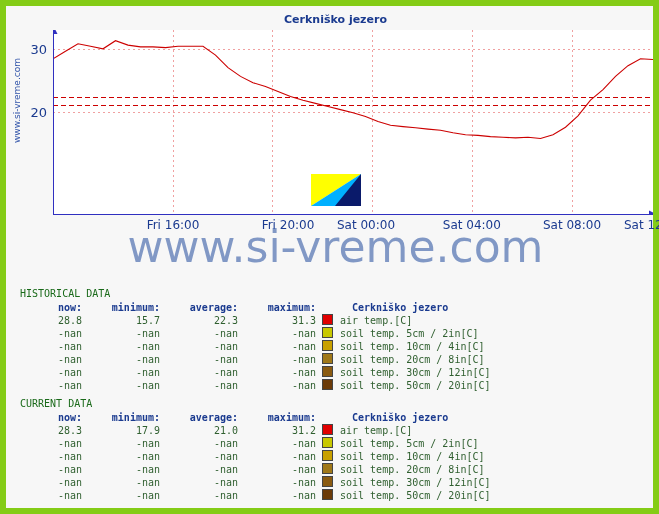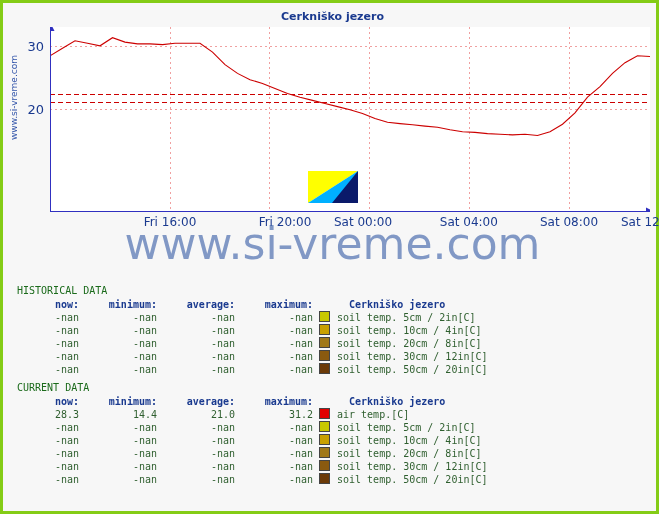--- a/index.html
+++ b/index.html
@@ -11,21 +11,21 @@
     height: 514px;
     background: #ffffff;
     font-family: "DejaVu Sans", "Liberation Sans", sans-serif;
     overflow: hidden;
   }
   #page {
     position: relative;
     width: 659px;
     height: 514px;
     box-sizing: border-box;
-    border: 3px solid #84cc16;
+    border: 6px solid #84cc16;
     background: #f7f7f7;
   }
   .chart-title {
     position: absolute;
     top: 7px;
     left: 0;
     width: 659px;
     text-align: center;
     font-size: 11px;
     font-weight: bold;
@@ -225,20 +225,28 @@
           <th class="c-now">now:</th>
           <th class="c-min">minimum:</th>
           <th class="c-avg">average:</th>
           <th class="c-max">maximum:</th>
           <th class="c-swatch"></th>
           <th class="c-label">Cerkniško jezero</th>
         </tr>
       </thead>
       <tbody id="hist-body">
           <tr>
+            <td class="vals c-now">28.8</td>
+            <td class="vals c-min">15.7</td>
+            <td class="vals c-avg">22.3</td>
+            <td class="vals c-max">31.3</td>
+            <td class="c-swatch"><span class="sw" style="background: rgb(224, 0, 0);"></span></td>
+            <td class="c-label">air temp.[C]</td>
+          </tr>
+          <tr>
             <td class="vals c-now">-nan</td>
             <td class="vals c-min">-nan</td>
             <td class="vals c-avg">-nan</td>
             <td class="vals c-max">-nan</td>
             <td class="c-swatch"><span class="sw" style="background: rgb(200, 200, 0);"></span></td>
             <td class="c-label">soil temp. 5cm / 2in[C]</td>
           </tr>
           <tr>
             <td class="vals c-now">-nan</td>
             <td class="vals c-min">-nan</td>
@@ -282,21 +290,21 @@
           <th class="c-min">minimum:</th>
           <th class="c-avg">average:</th>
           <th class="c-max">maximum:</th>
           <th class="c-swatch"></th>
           <th class="c-label">Cerkniško jezero</th>
         </tr>
       </thead>
       <tbody id="curr-body">
           <tr>
             <td class="vals c-now">28.3</td>
-            <td class="vals c-min">14.4</td>
+            <td class="vals c-min">17.9</td>
             <td class="vals c-avg">21.0</td>
             <td class="vals c-max">31.2</td>
             <td class="c-swatch"><span class="sw" style="background: rgb(224, 0, 0);"></span></td>
             <td class="c-label">air temp.[C]</td>
           </tr>
           <tr>
             <td class="vals c-now">-nan</td>
             <td class="vals c-min">-nan</td>
             <td class="vals c-avg">-nan</td>
             <td class="vals c-max">-nan</td>

